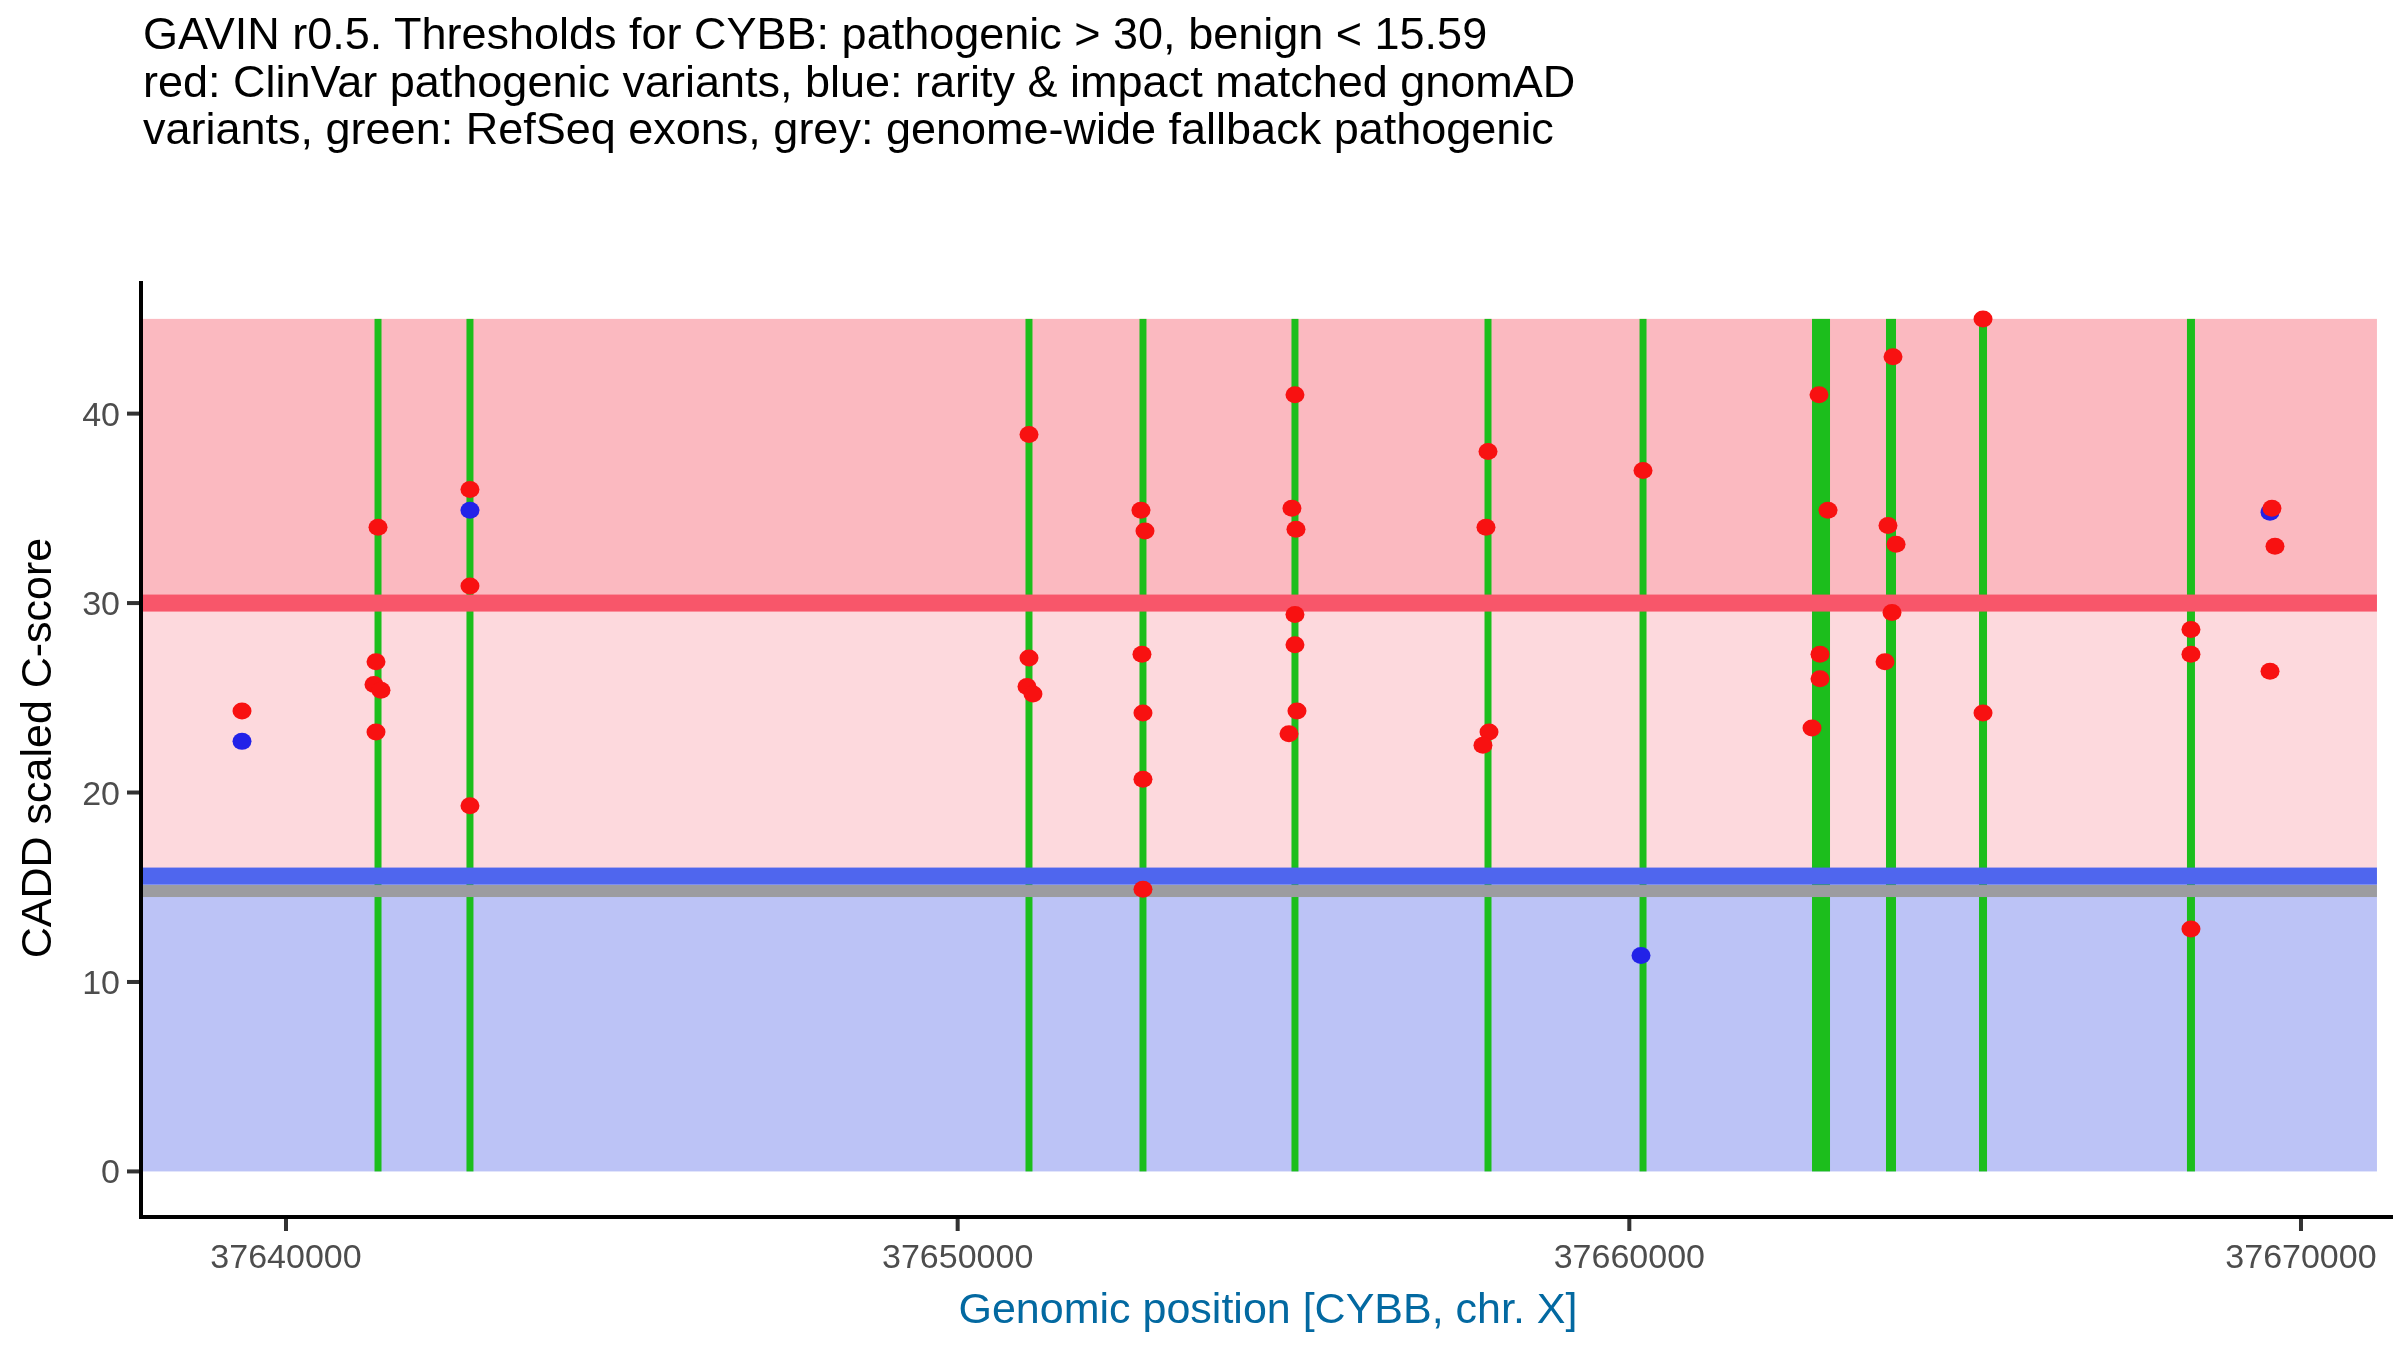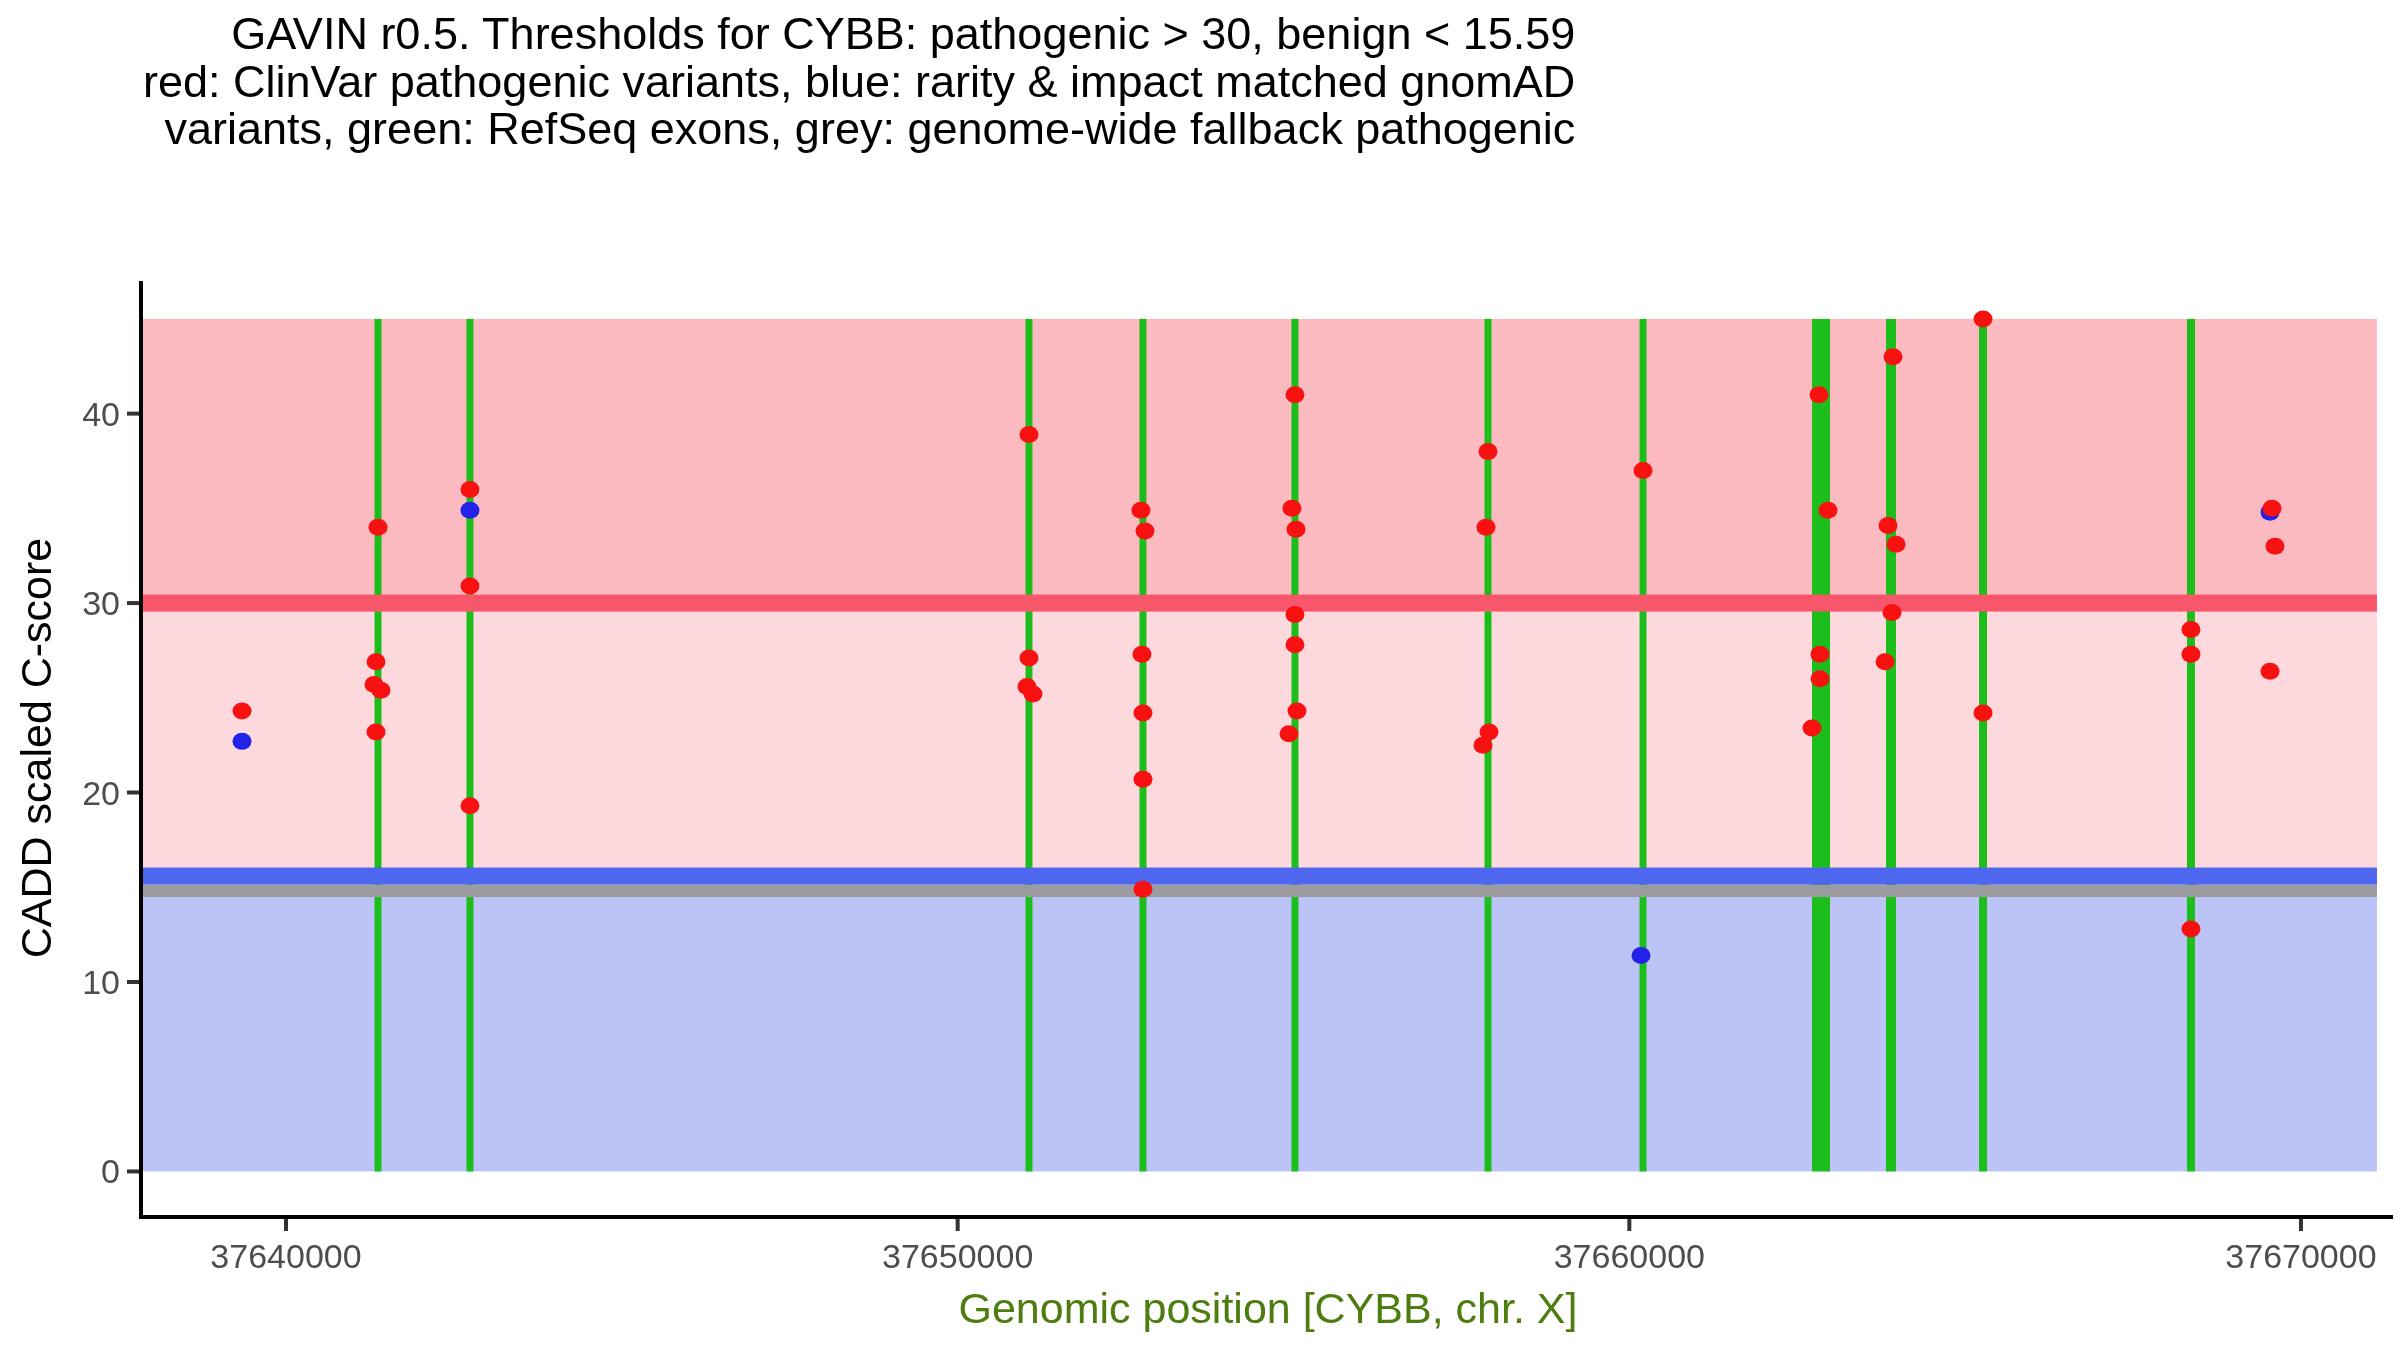--- a/index.html
+++ b/index.html
@@ -2,37 +2,37 @@
 <html><head>
 <meta charset="utf-8">
 <style>
   html, body {
     margin: 0; padding: 0;
     background: #ffffff;
     width: 2400px; height: 1350px;
     overflow: hidden;
     font-family: "Liberation Sans", sans-serif;
   }
-  .figure { position: relative; width: 2400px; height: 1014px; text-align: right; }
+  .figure { position: relative; width: 2400px; height: 1014px; }
   .title-block {
     position: absolute; left: 143px; top: 10px;
     font-size: 45px; line-height: 47.5px; color: #000000;
     white-space: nowrap;
   }
   #chart { position: absolute; left: 0; top: 0; }
   svg text { font-family: "Liberation Sans", sans-serif; }
   .y-axis-title {
     position: absolute; left: 36px; top: 748px;
     transform: translate(-50%, -50%) rotate(-90deg);
     font-size: 43px; color: #000000; white-space: nowrap;
   }
   .x-axis-title {
     position: absolute; left: 1268px; top: 1284px;
     transform: translateX(-50%);
-    font-size: 43px; color: #4d7c0f; white-space: nowrap;
+    font-size: 43px; color: #0369a1; white-space: nowrap;
   }
 </style>
 </head>
 <body>
 
 <div class="figure">
 
   <div class="title-block">
     <div>GAVIN r0.5. Thresholds for CYBB: pathogenic &gt; 30, benign &lt; 15.59</div>
     <div>red: ClinVar pathogenic variants, blue: rarity &amp; impact matched gnomAD</div>

